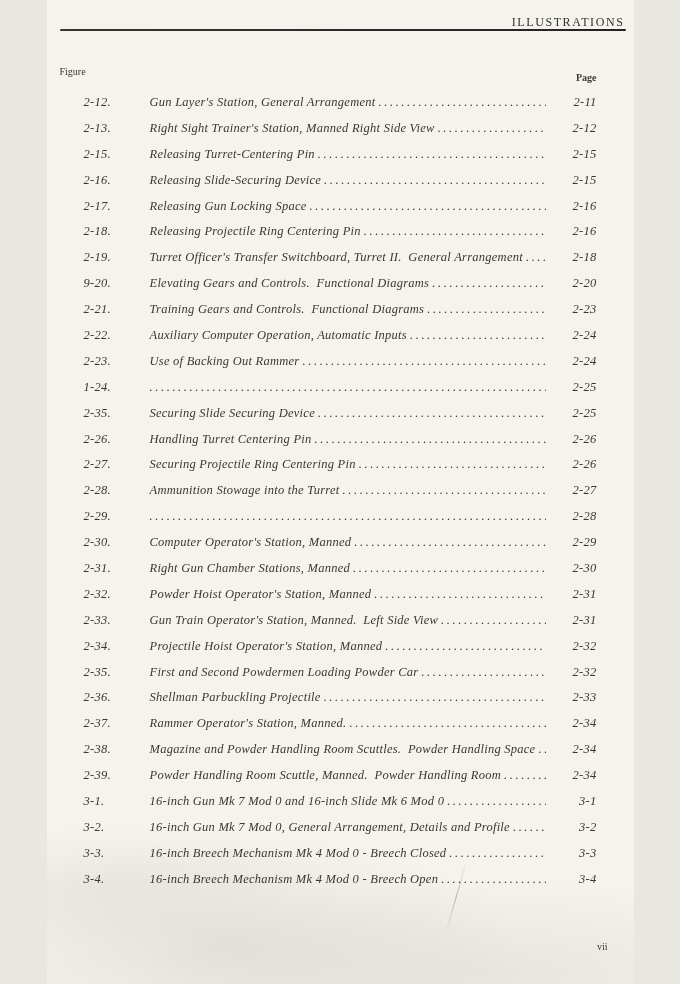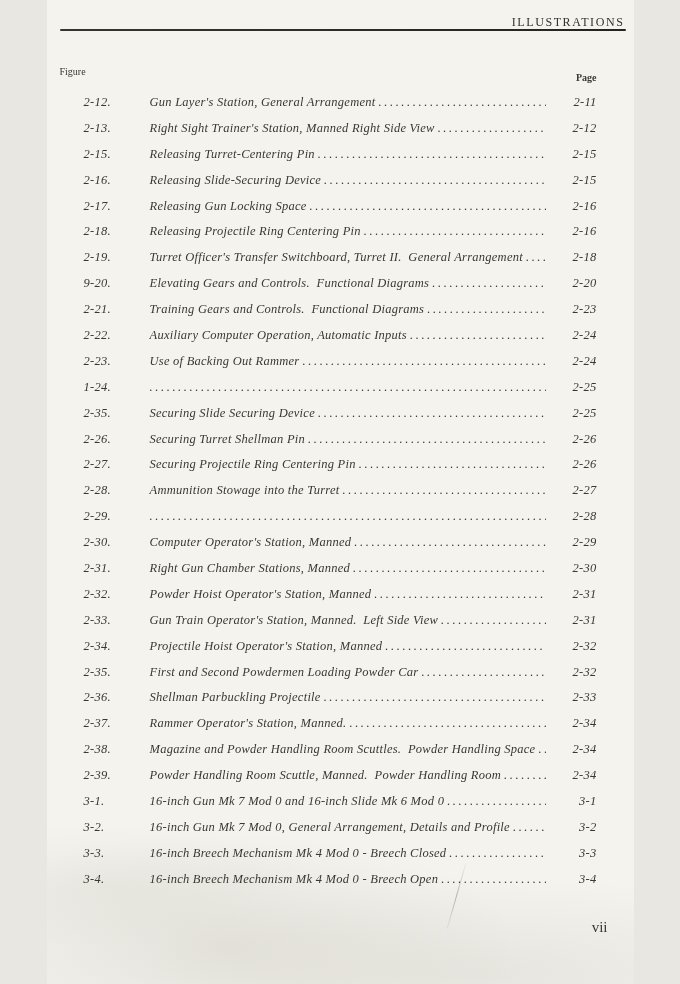--- a/index.html
+++ b/index.html
@@ -99,22 +99,22 @@
     flex: none;
     width: 30px;
     white-space: pre;
     text-align: right;
   }
 
   
   .folio {
     position: absolute;
     right: 26px;
-    bottom: 48px;
-    font-size: 15px;
+    bottom: 32px;
+    font-size: 10px;
     color: #3a382f;
   }
 
   
   .scratch {
     position: absolute;
     left: 409px;
     top: 862px;
     width: 1px;
     height: 68px;
@@ -209,21 +209,21 @@
       <span class="pg">2-25</span>
     </div>
       <div class="row">
       <span class="fig">2-35.</span>
       <span class="title">Securing Slide Securing Device</span>
       <span class="leader"></span>
       <span class="pg">2-25</span>
     </div>
       <div class="row">
       <span class="fig">2-26.</span>
-      <span class="title">Securing Turret Shellman Pin</span>
+      <span class="title">Handling Turret Centering Pin</span>
       <span class="leader"></span>
       <span class="pg">2-26</span>
     </div>
       <div class="row">
       <span class="fig">2-27.</span>
       <span class="title">Securing Projectile Ring Centering Pin</span>
       <span class="leader"></span>
       <span class="pg">2-26</span>
     </div>
       <div class="row">

